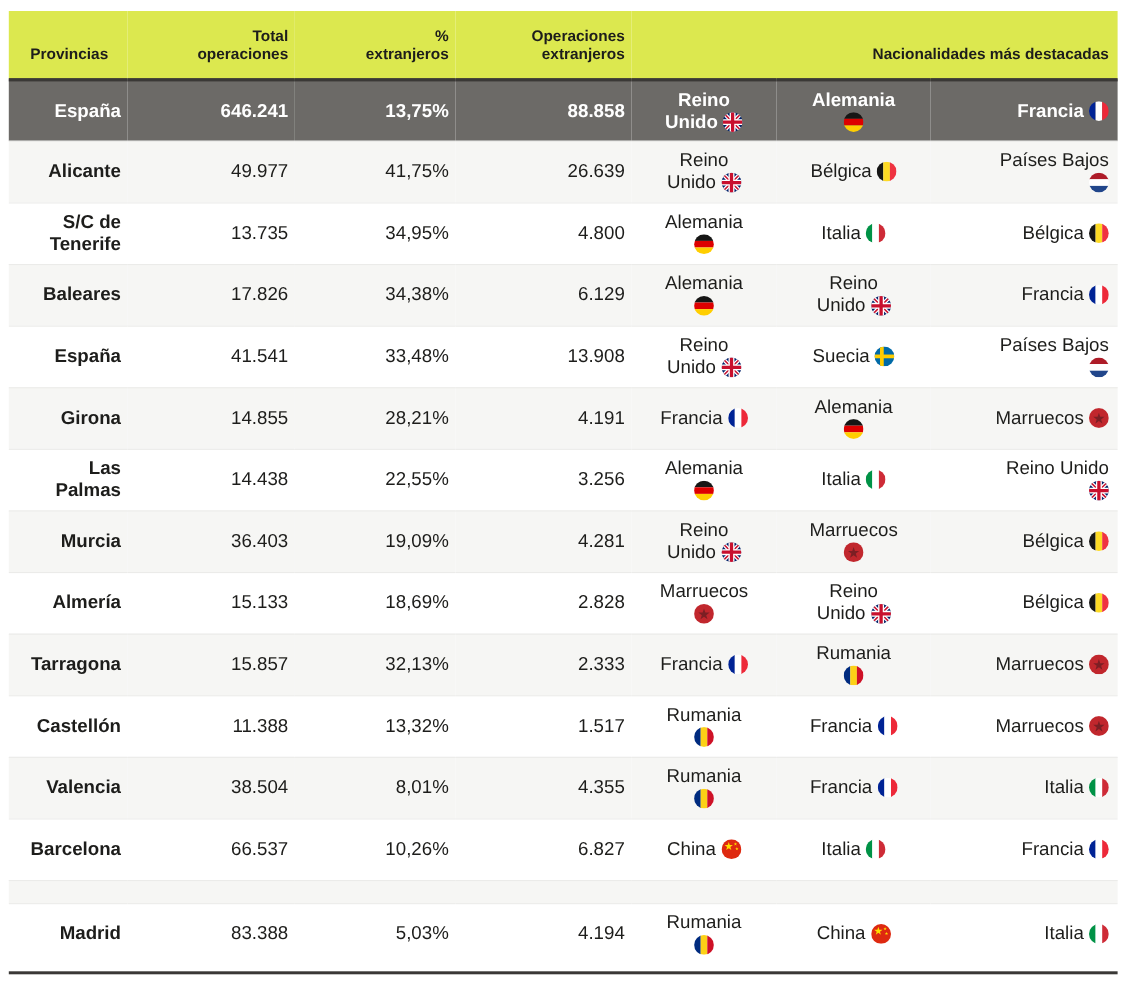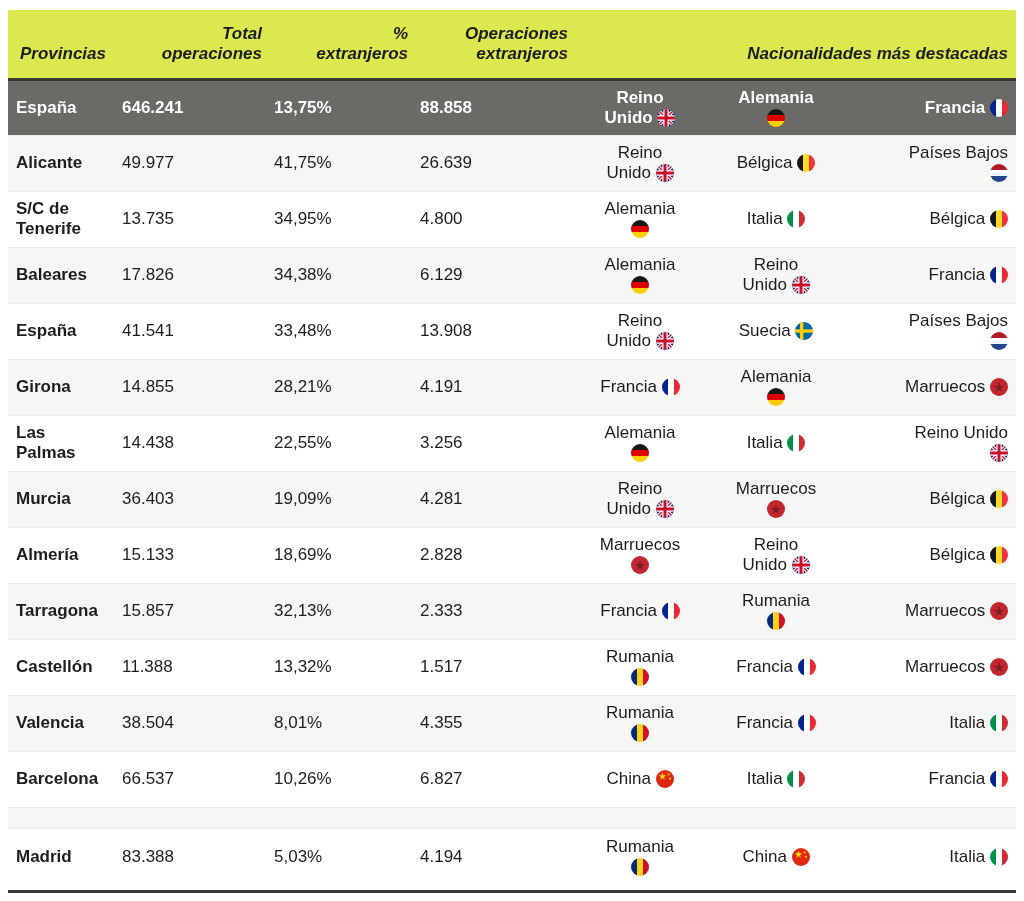--- a/index.html
+++ b/index.html
@@ -9,40 +9,40 @@
   col.c-prov{width:108px;}
   col.c-total{width:152px;}
   col.c-pct{width:146px;}
   col.c-ops{width:160px;}
   col.c-n1{width:132px;}
   col.c-n2{width:140px;}
   col.c-n3{width:170px;}
 
   thead th{
     background:var(--header-bg,#dce84f);
-    font-weight:700;font-size:17px;line-height:1.2;
+    font-weight:700;font-size:14px;line-height:1.2;
     vertical-align:bottom;white-space:pre-line;
-    padding:14px 6px 13px 6px;text-align:right;font-style:italic;
+    padding:14px 6px 13px 6px;text-align:right;
   }
   thead th.prov{text-align:center;padding-left:8px;}
   thead th.nac-head{padding-right:8px;}
 
   tbody tr{height:56px;}
   tbody td{
     font-size:17px;line-height:1.18;vertical-align:middle;
     padding:7px 6px;border-top:1px solid #ebebe9;
   }
   tbody tr.stripe{background:var(--stripe-bg,#f6f6f4);}
   tbody tr.highlight{background:var(--highlight-bg,#6c6a67);}
   tbody tr.highlight td{
     color:#ffffff;font-weight:700;
     border-top:3px solid var(--dark-border,#3a3836);
   }
-  td.prov{font-weight:700;text-align:left;padding-left:8px;white-space:pre-line;}
-  td.num{}
+  td.prov{font-weight:700;text-align:right;padding-left:8px;white-space:pre-line;}
+  td.num{text-align:right;}
   td.nac{text-align:center;}
   td.nac.n3{text-align:right;padding-right:8px;}
   .nat-label{white-space:pre-line;}
   .flag{display:inline-block;vertical-align:-4px;line-height:0;}
   .flag-svg{display:inline-block;}
   tr.spacer{height:21px;}
   tr.spacer td{padding:0;background:var(--stripe-bg,#f6f6f4);border-top:1px solid #ebebe9;}
   .bottom-bar{height:3px;background:var(--dark-border,#3a3836);margin-top:6px;}
 </style>
 </head>

